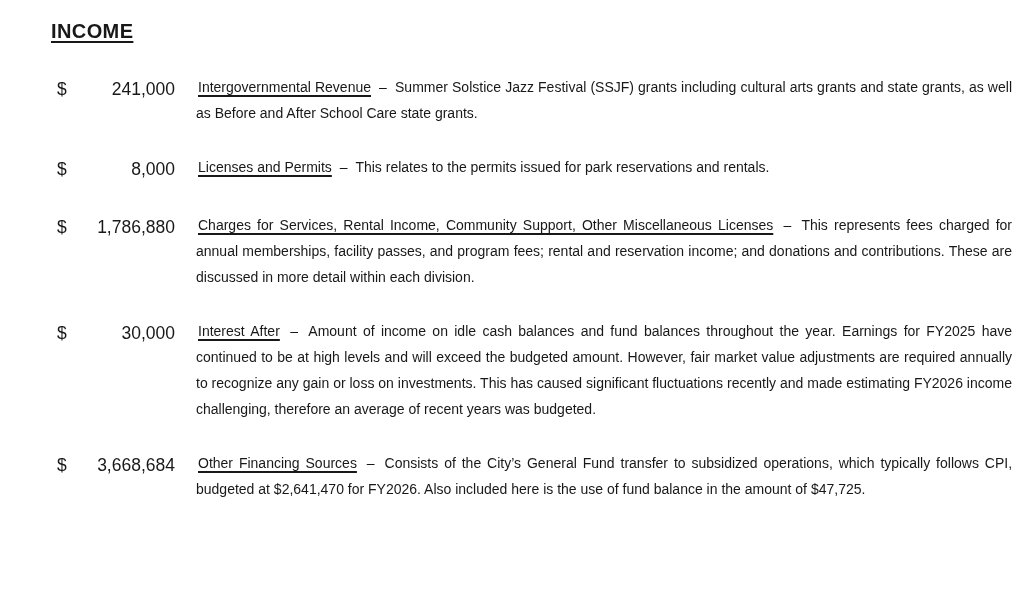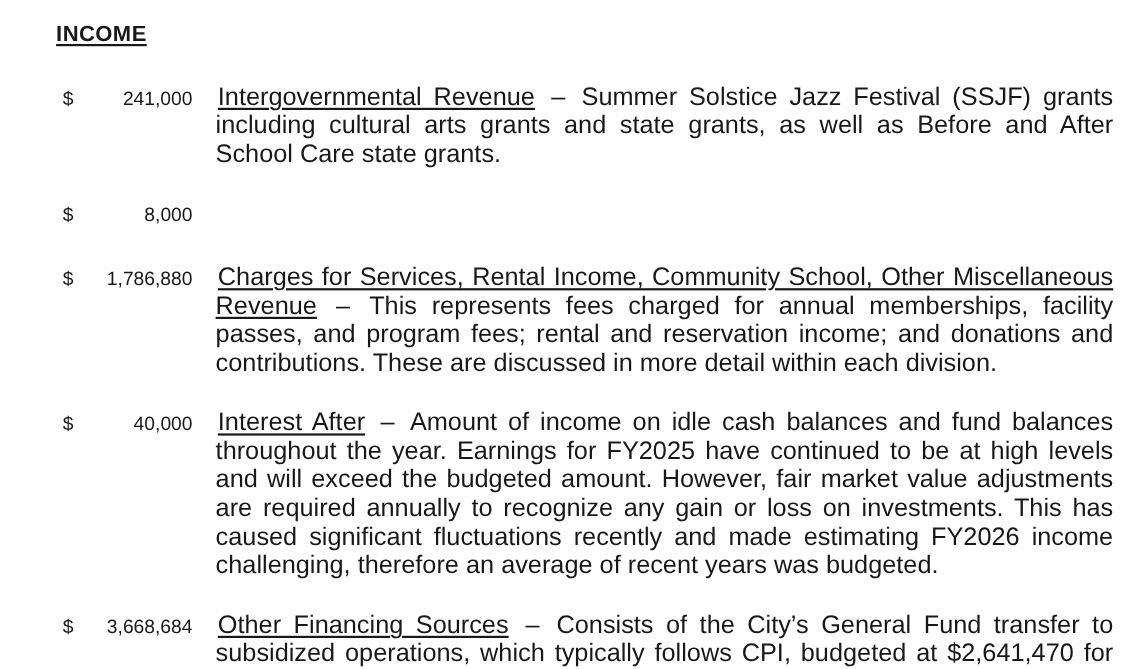--- a/index.html
+++ b/index.html
@@ -46,21 +46,21 @@
     display: flex;
     justify-content: space-between;
     font-size: 17.5px;
     line-height: 26px;
     white-space: nowrap;
   }
 
   .desc {
     flex: 1 1 auto;
     margin-left: 17px;
-    font-size: 23px;
+    font-size: 14px;
     line-height: 26px;
     text-align: justify;
   }
 
   .term {
     text-decoration: underline;
     text-decoration-thickness: 1.5px;
     text-underline-offset: 3px;
   }
 </style>
@@ -83,38 +83,43 @@
         <span>–</span>
         <span>Summer Solstice Jazz Festival (SSJF) grants including cultural arts grants and state grants, as well as Before and After School Care state grants.</span>
       </p>
     </div>
 
     <div class="entry">
       <div class="amount-col">
         <span>$</span>
         <span>8,000</span>
       </div>
+      <p class="desc">
+        <span class="term">Licenses and Permits</span>
+        <span>–</span>
+        <span>This relates to the permits issued for park reservations and rentals.</span>
+      </p>
     </div>
 
     <div class="entry">
       <div class="amount-col">
         <span>$</span>
         <span>1,786,880</span>
       </div>
       <p class="desc">
-        <span class="term">Charges for Services, Rental Income, Community School, Other Miscellaneous Revenue</span>
+        <span class="term">Charges for Services, Rental Income, Community Support, Other Miscellaneous Licenses</span>
         <span>–</span>
         <span>This represents fees charged for annual memberships, facility passes, and program fees; rental and reservation income; and donations and contributions. These are discussed in more detail within each division.</span>
       </p>
     </div>
 
     <div class="entry">
       <div class="amount-col">
         <span>$</span>
-        <span>40,000</span>
+        <span>30,000</span>
       </div>
       <p class="desc">
         <span class="term">Interest After</span>
         <span>–</span>
         <span>Amount of income on idle cash balances and fund balances throughout the year. Earnings for FY2025 have continued to be at high levels and will exceed the budgeted amount. However, fair market value adjustments are required annually to recognize any gain or loss on investments. This has caused significant fluctuations recently and made estimating FY2026 income challenging, therefore an average of recent years was budgeted.</span>
       </p>
     </div>
 
     <div class="entry">
       <div class="amount-col">

